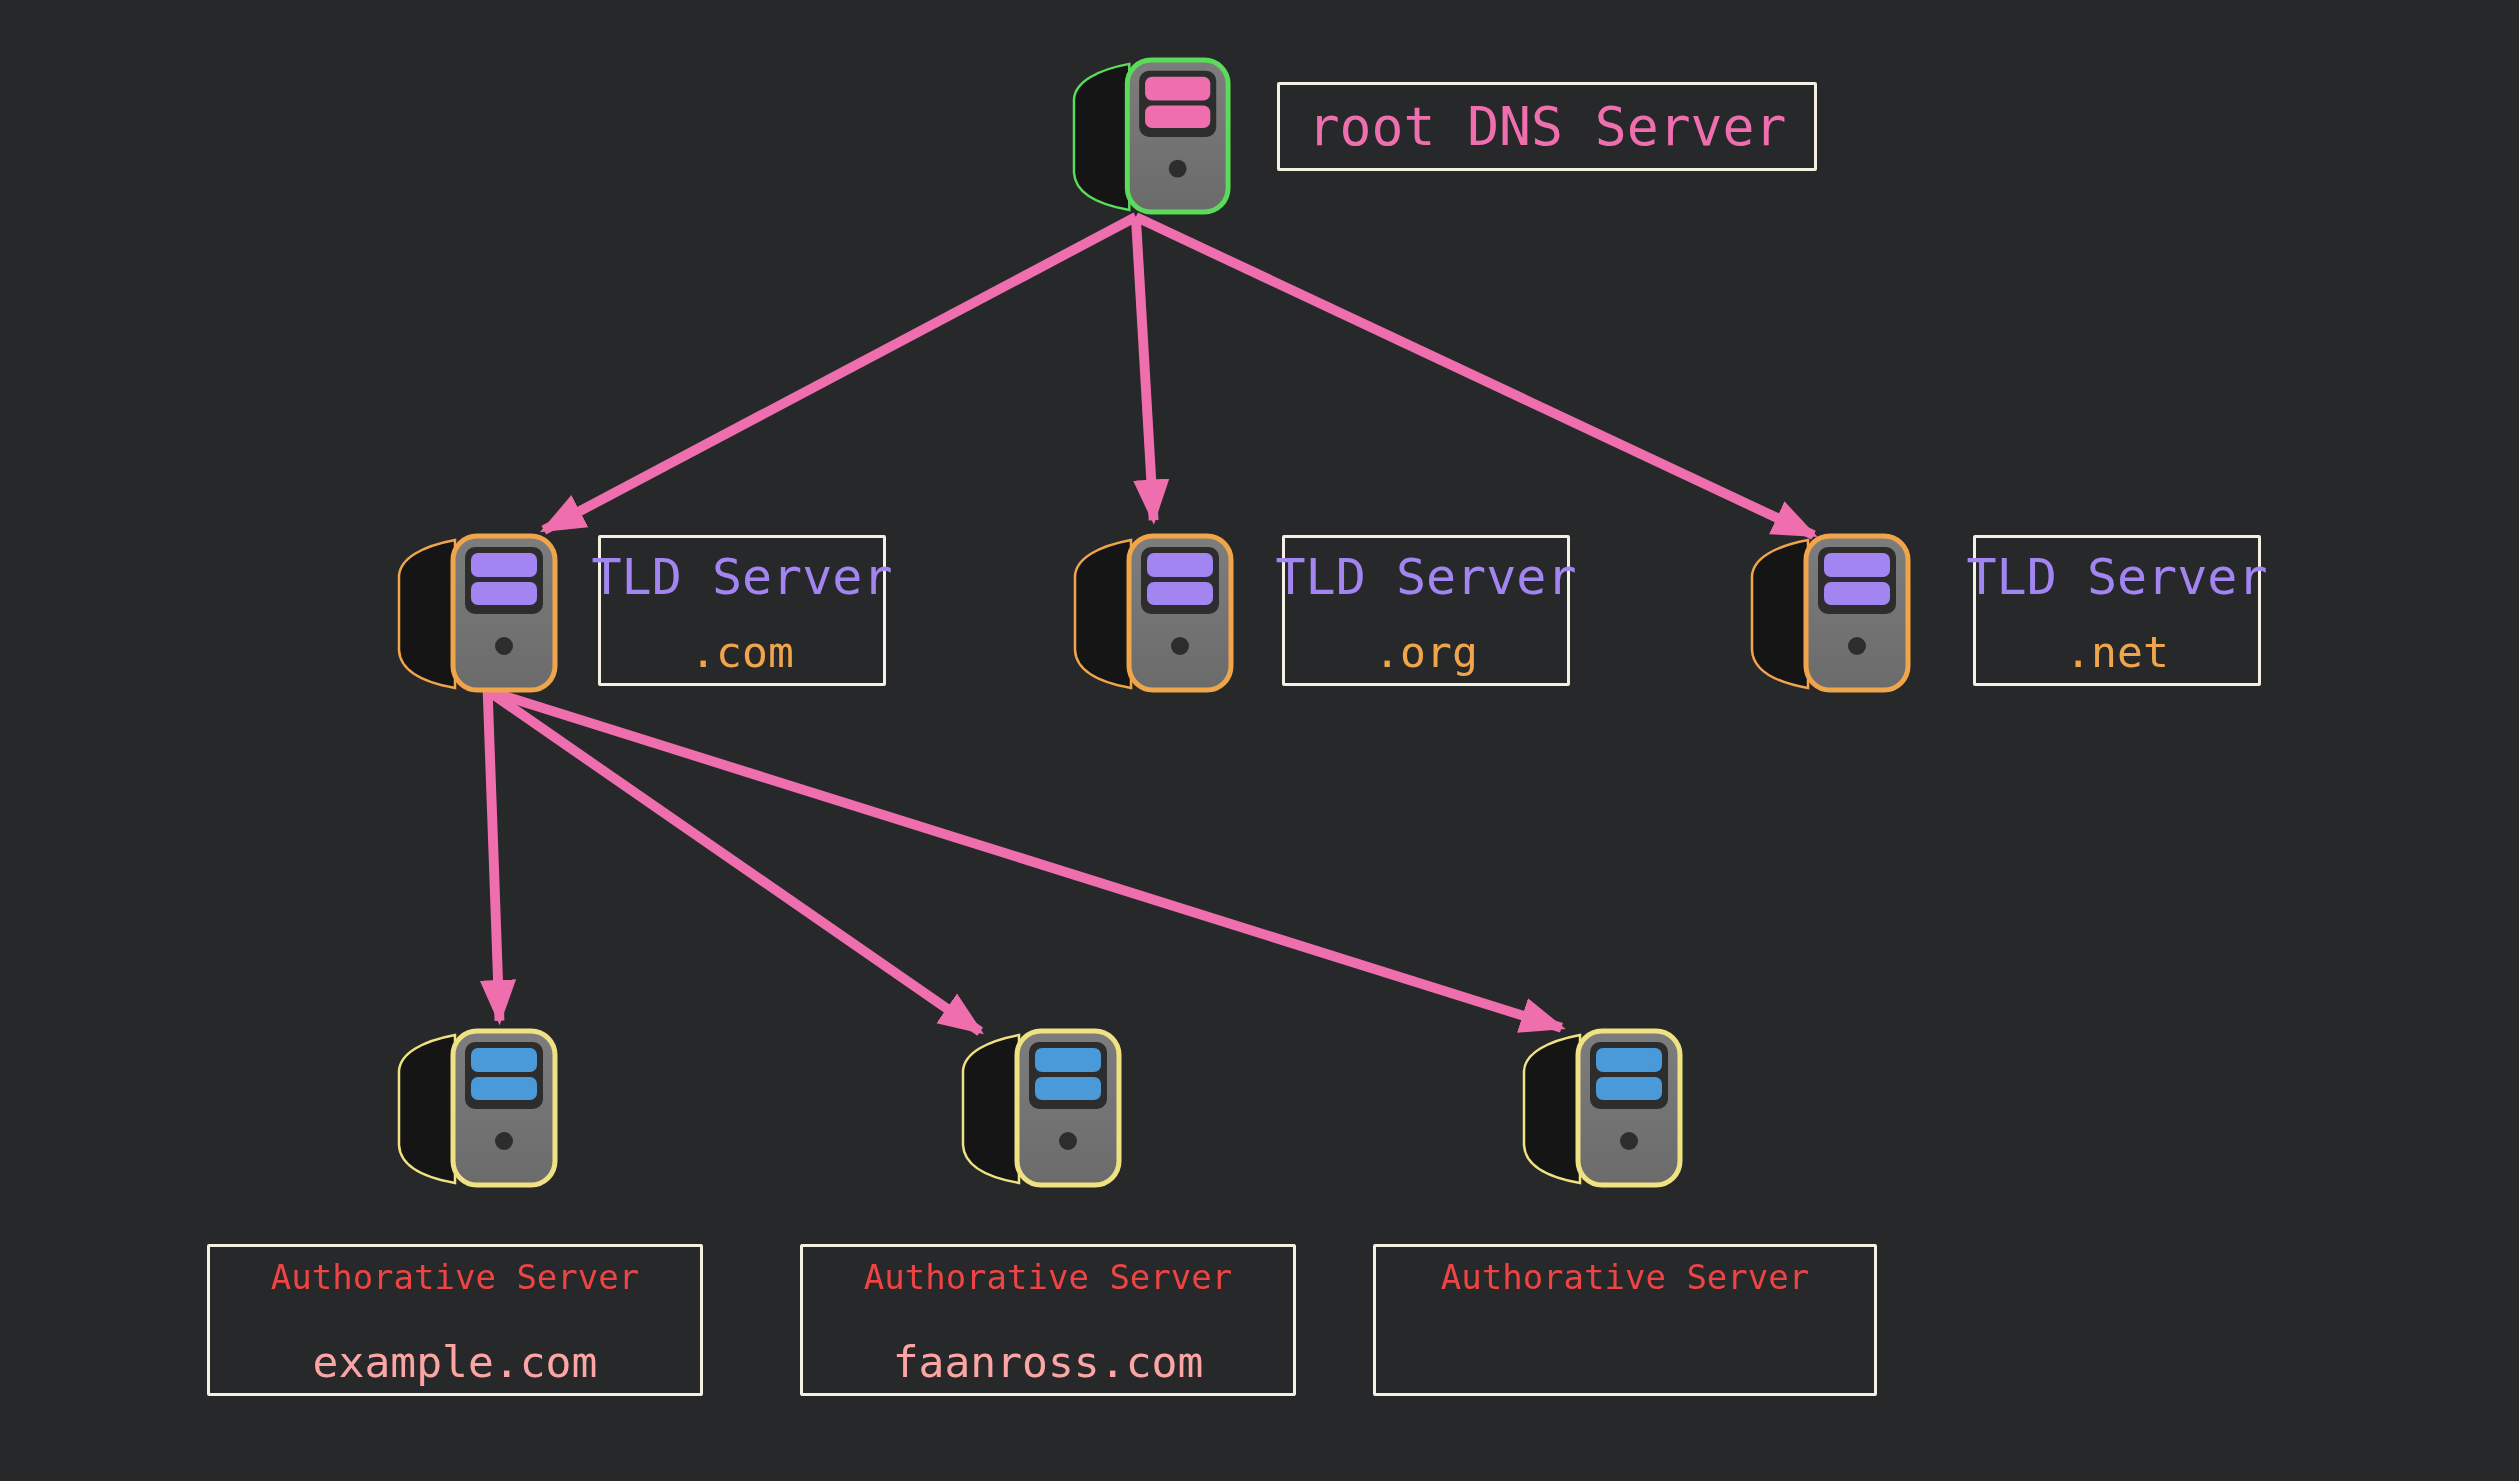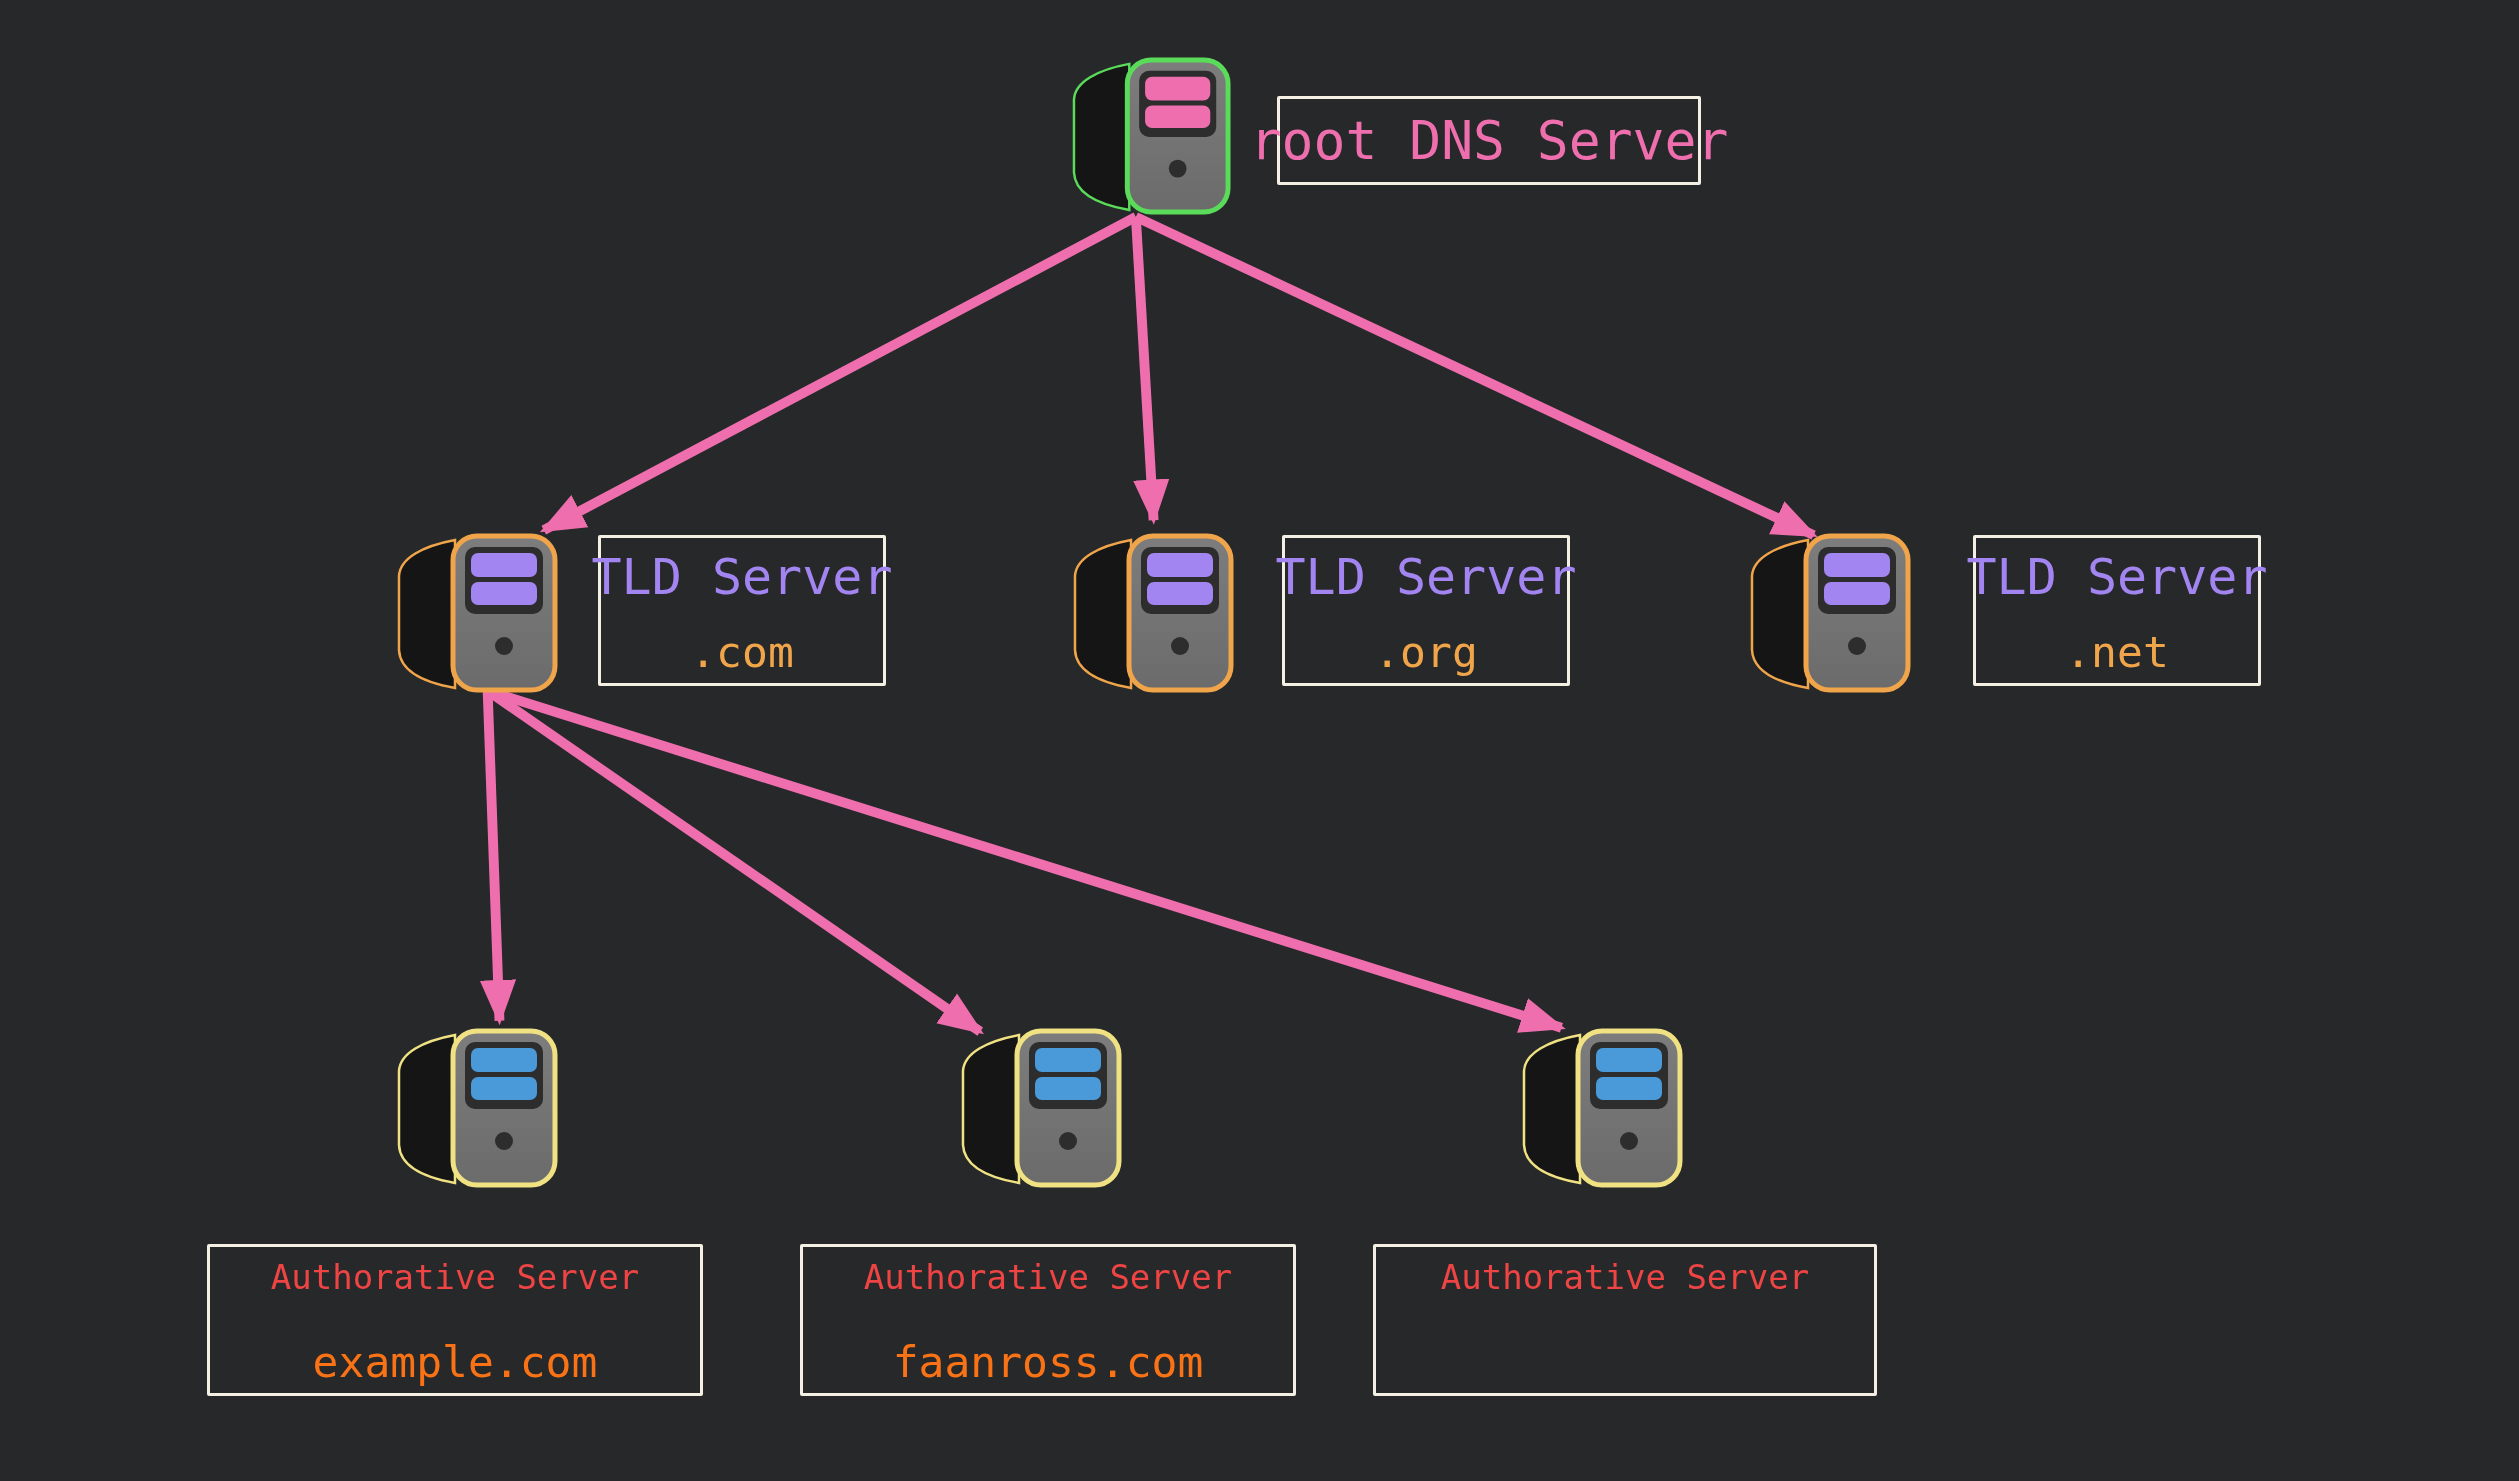--- a/index.html
+++ b/index.html
@@ -30,21 +30,21 @@
     display:flex; flex-direction:column; align-items:center;
     justify-content:space-between;
     padding:11.8px 5.9px 7.9px 5.9px;
     line-height:1.08; white-space:nowrap;
   }
   .label-box.single { justify-content:center; padding:0; }
   .root-text  { color:#ef6fae; font-size:53px; }
   .tld-title  { color:#a285f0; font-size:50px; }
   .tld-sub    { color:#f0a54b; font-size:43px; }
   .auth-title { color:#ef4444; font-size:34px; }
-  .auth-sub   { color:#f97316; font-size:43px; }
+  .auth-sub   { color:#fca5a5; font-size:43px; }
 </style>
 </head>
 <body>
 
 <div id="stage">
 
   <svg width="0" height="0" style="position:absolute" aria-hidden="true">
     <defs>
       <linearGradient id="srv-face-grad" x1="0" y1="0" x2="0" y2="1">
         <stop offset="0" stop-color="#7d7d7d"></stop>
@@ -67,21 +67,21 @@
 
   <div class="node node-root">
     <svg class="server-icon" style="left:1072px; top:55px;" width="160" height="162" viewBox="0 0 162 162">
       <path class="srv-side" d="M58 8 C26 14 3 26 2 44 L2 118 C3 138 24 150 58 156 Z"></path>
       <rect class="srv-face" x="56" y="4" width="102" height="154" rx="24"></rect>
       <rect class="srv-bay" x="68" y="15" width="78" height="67" rx="10"></rect>
       <rect class="srv-stripe" x="74" y="21" width="66" height="24" rx="7"></rect>
       <rect class="srv-stripe" x="74" y="50" width="66" height="23" rx="7"></rect>
       <circle class="srv-power" cx="107" cy="114" r="9"></circle>
     </svg>
-    <div class="label-box single" style="left:1277px; top:96px; width:424px; height:89px;">
+    <div class="label-box single" style="left:1277px; top:82px; width:540px; height:89px;">
       <span class="root-text">root DNS Server</span>
     </div>
   </div>
 
   <div class="node node-tld">
     <svg class="server-icon" style="left:396px; top:532px;" width="164" height="162" viewBox="0 0 162 162">
       <path class="srv-side" d="M58 8 C26 14 3 26 2 44 L2 118 C3 138 24 150 58 156 Z"></path>
       <rect class="srv-face" x="56" y="4" width="102" height="154" rx="24"></rect>
       <rect class="srv-bay" x="68" y="15" width="78" height="67" rx="10"></rect>
       <rect class="srv-stripe" x="74" y="21" width="66" height="24" rx="7"></rect>

